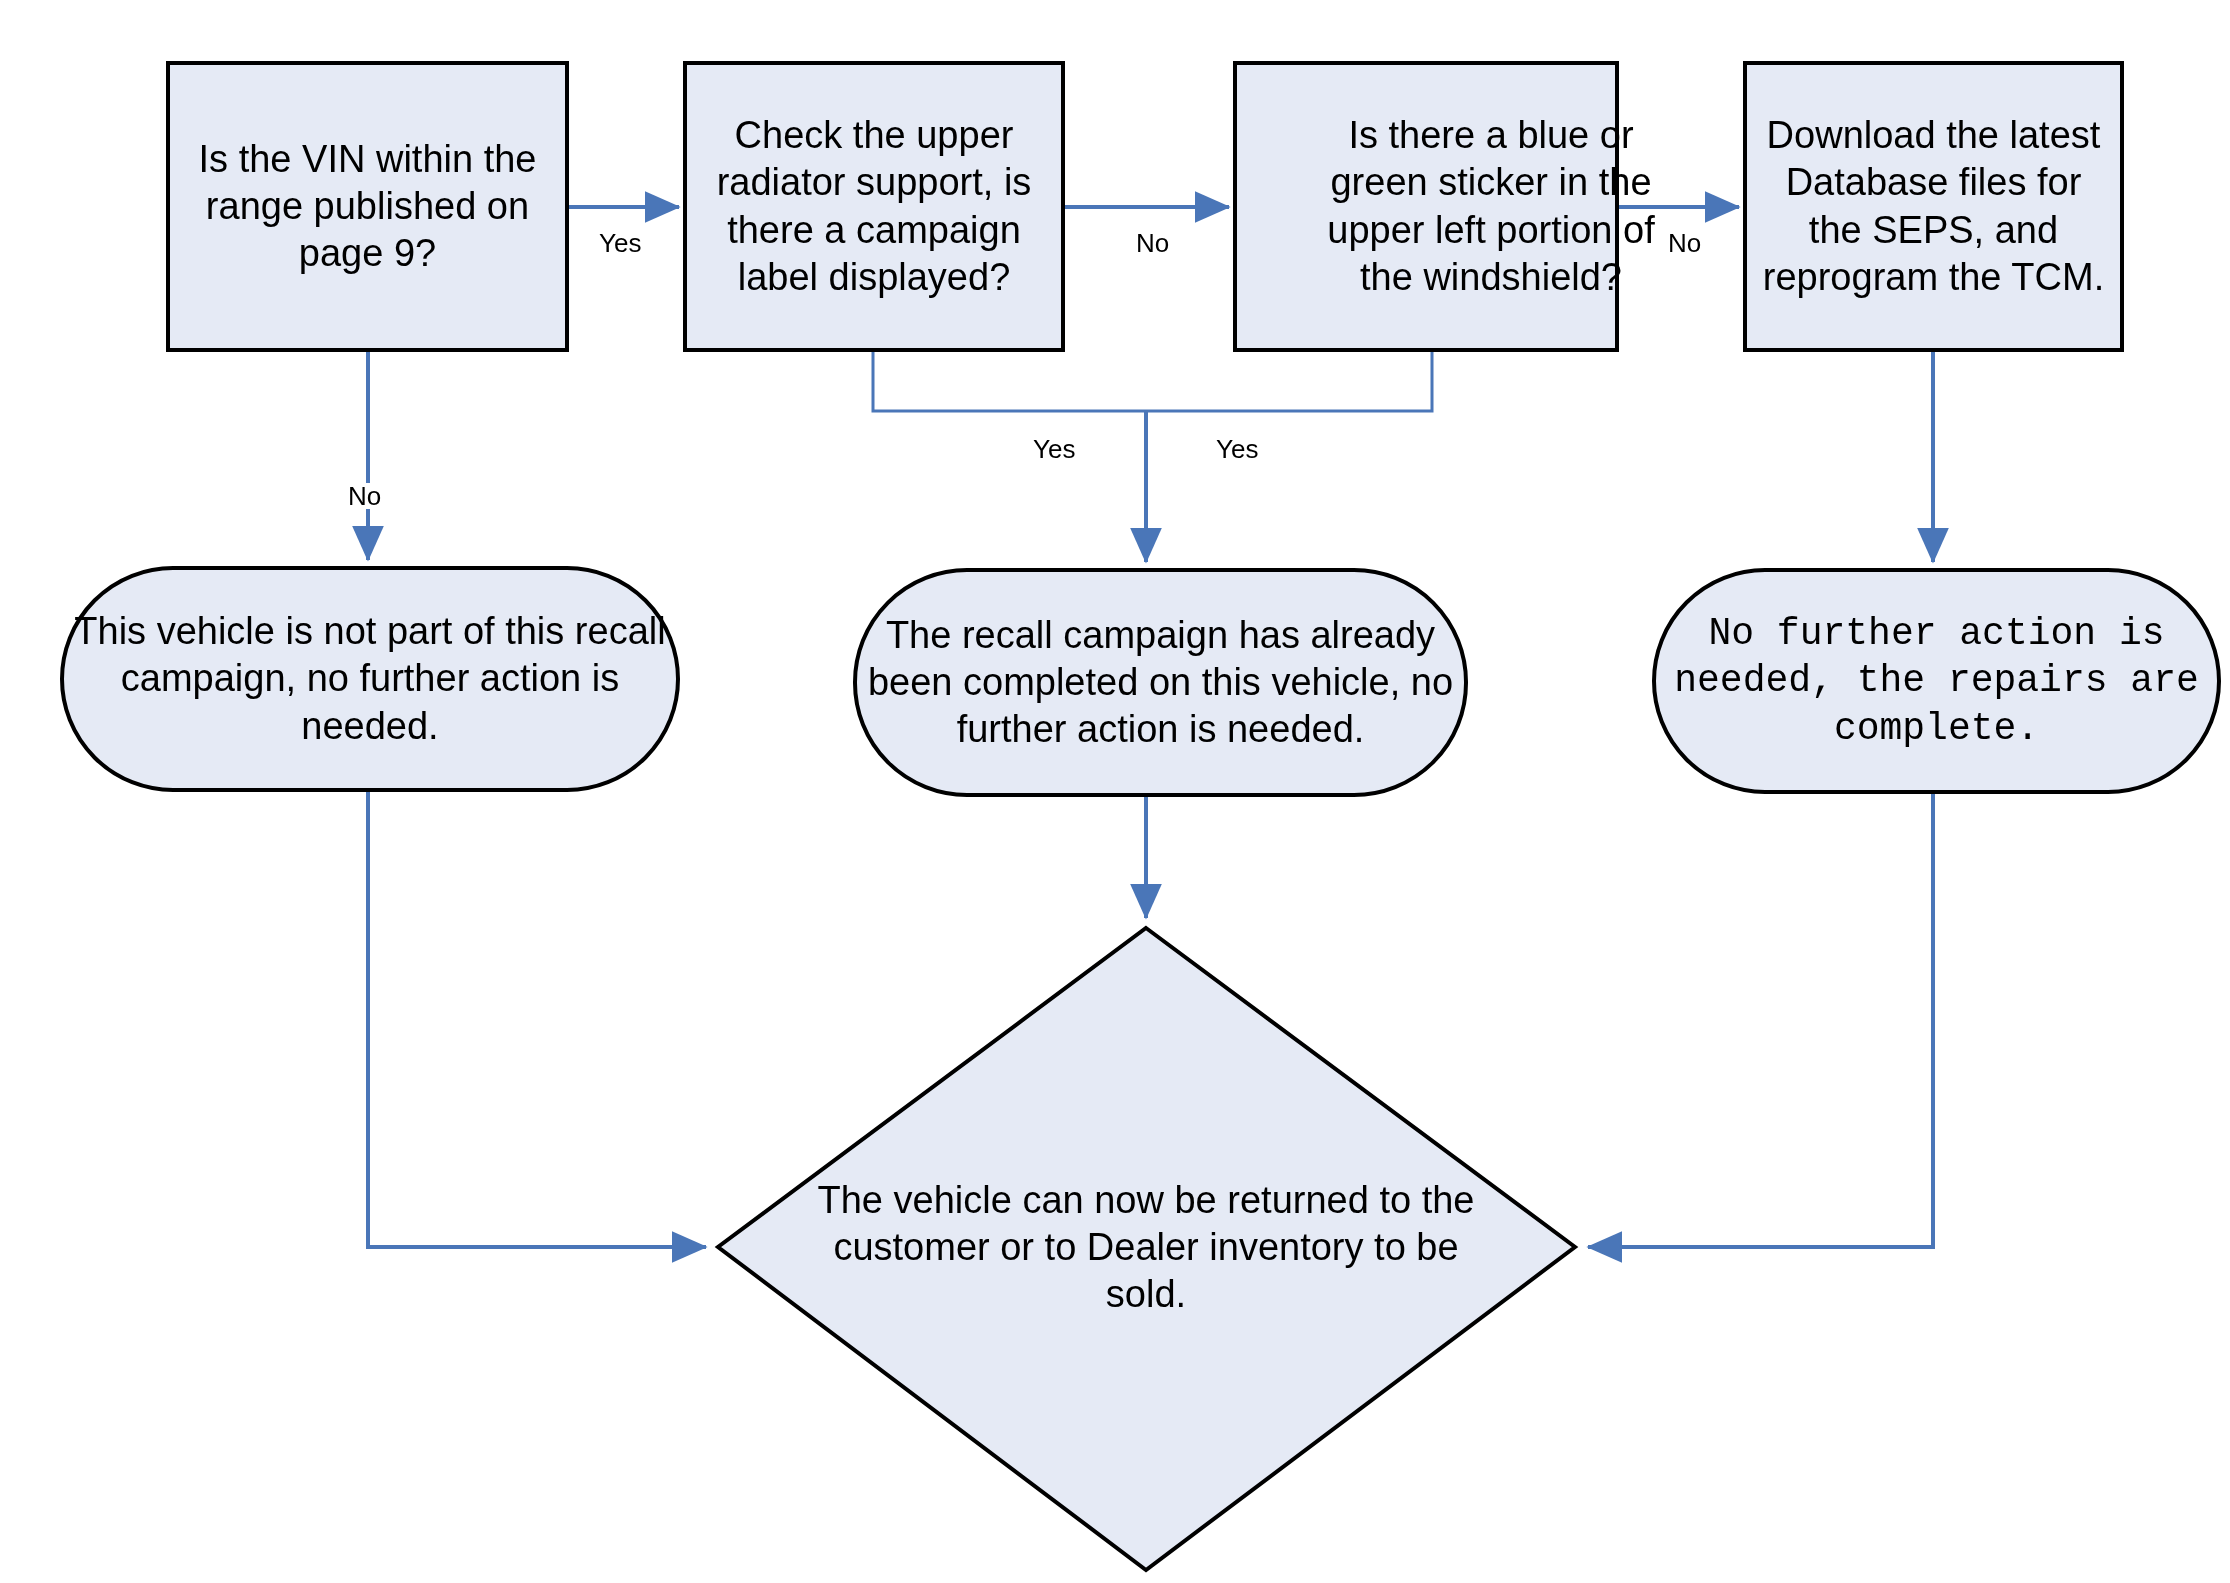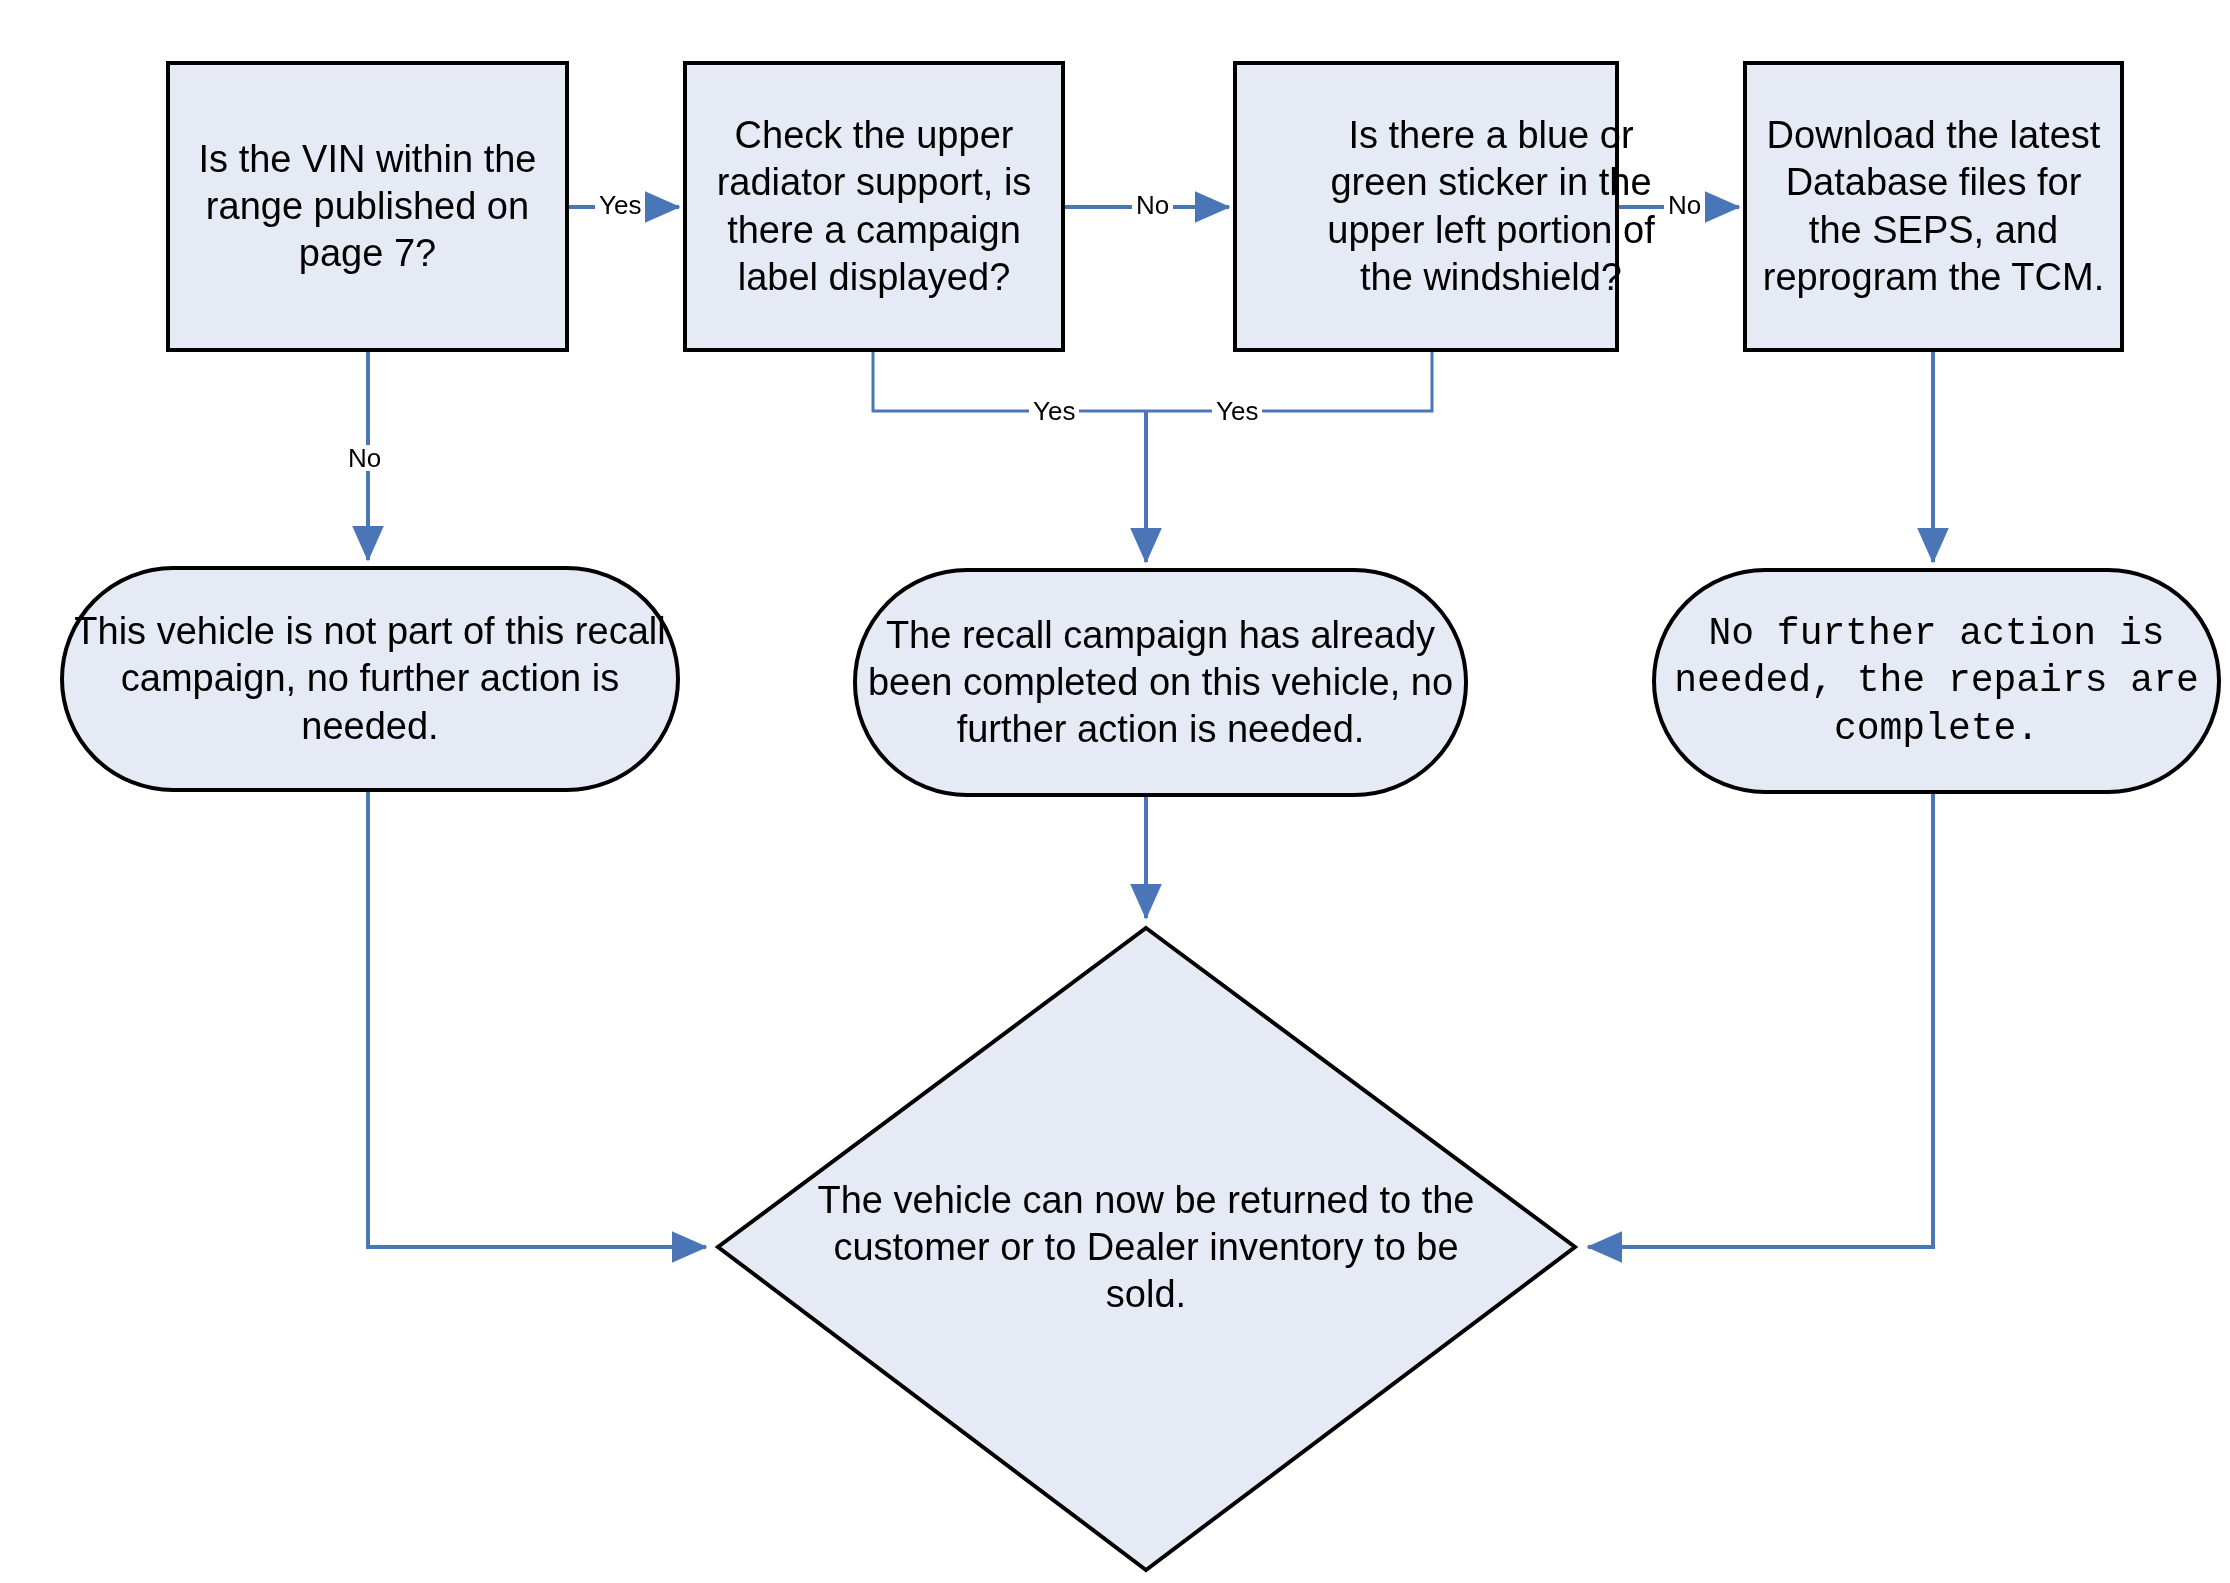--- a/index.html
+++ b/index.html
@@ -39,20 +39,21 @@
   .edge-label {
     position: absolute;
     color: #000000;
     font-family: "Liberation Sans", sans-serif;
     font-size: 26px;
     line-height: 1;
     background: #ffffff;
     padding: 0 4px;
     white-space: nowrap;
     text-align: center;
+    margin-top: 38px;
   }
 </style>
 </head>
 <body>
 
 <div id="canvas">
 
   <svg class="layer" viewBox="0 0 2230 1583" preserveAspectRatio="none">
     <defs>
       <marker id="arrowBlue" markerWidth="10" markerHeight="10" refX="8.6" refY="4" orient="auto" markerUnits="strokeWidth">
@@ -97,21 +98,21 @@
       <rect x="62" y="568" width="616" height="222" rx="111" ry="111" fill="#e5eaf5" stroke="#000000" stroke-width="4"></rect>
 
       <rect x="855" y="570" width="611" height="225" rx="112" ry="112" fill="#e5eaf5" stroke="#000000" stroke-width="4"></rect>
 
       <rect x="1654" y="570" width="565" height="222" rx="111" ry="111" fill="#e5eaf5" stroke="#000000" stroke-width="4"></rect>
 
       <polygon points="1146,928 1575,1247 1146,1570 718,1247" fill="#e5eaf5" stroke="#000000" stroke-width="4"></polygon>
     </g>
   </svg>
 
-  <div class="node-text" style="left:178px; top:73px; width:379px; height:267px;">Is the VIN within the range published on page 7?</div>
+  <div class="node-text" style="left:178px; top:73px; width:379px; height:267px;">Is the VIN within the range published on page 9?</div>
 
   <div class="node-text" style="left:691px; top:73px; width:366px; height:267px;">Check the upper radiator support, is there a campaign label displayed?</div>
 
   <div class="node-text" style="left:1306px; top:73px; width:370px; height:267px;">Is there a blue or green sticker in the upper left portion of the windshield?</div>
 
   <div class="node-text" style="left:1756px; top:73px; width:355px; height:267px;">Download the latest Database files for the SEPS, and reprogram the TCM.</div>
 
   <div class="node-text" style="left:863px; top:580px; width:595px; height:205px;">The recall campaign has already been completed on this vehicle, no further action is needed.</div>
 
   <div class="node-text" style="left:70px; top:578px; width:600px; height:202px;">This vehicle is not part of this recall campaign, no further action is needed.</div>

